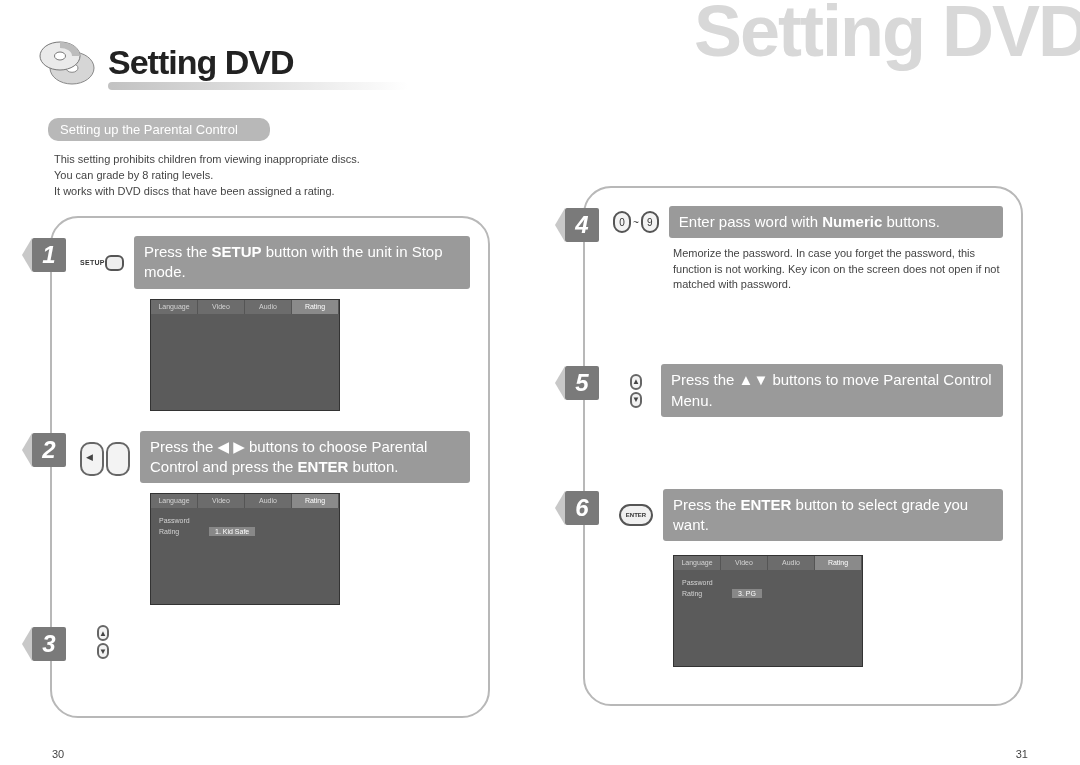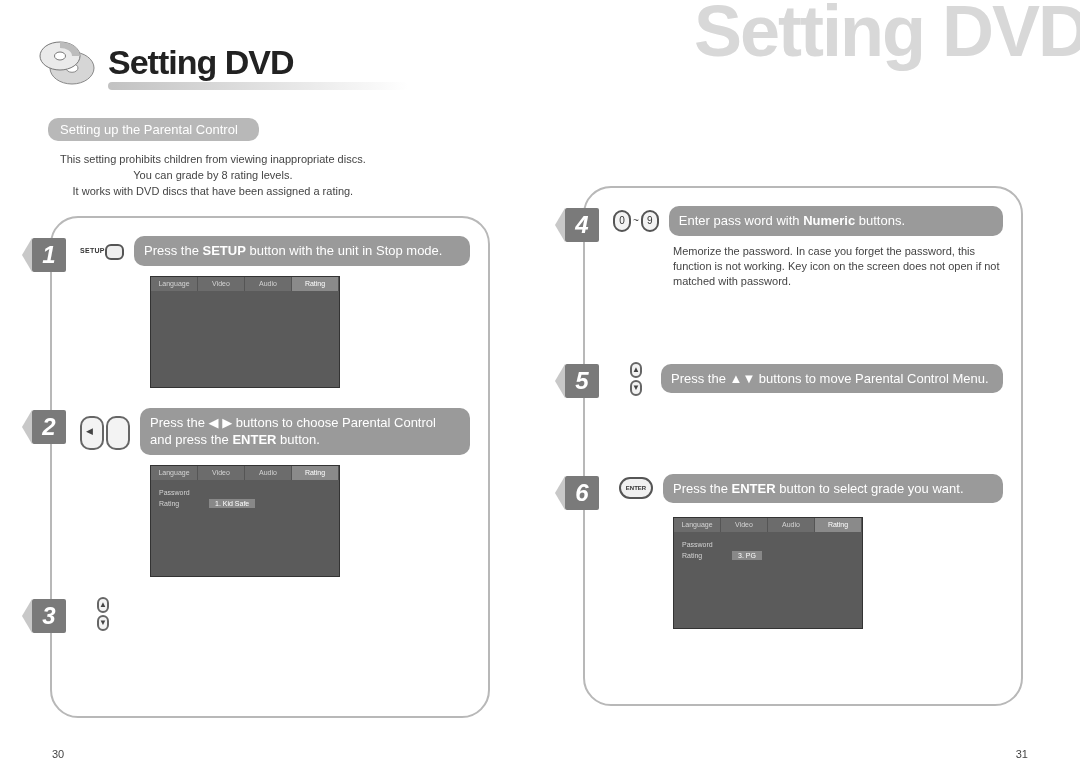--- a/index.html
+++ b/index.html
@@ -51,31 +51,30 @@
     background: linear-gradient(to right, #c2c2c2 0%, #e6e6e6 60%, #fff 100%);
     border-radius: 4px;
   }
   .subtitle-pill {
     position: absolute;
     top: 118px;
     left: 48px;
     background: #b8b8b8;
     color: #fff;
     font-size: 13px;
-    padding: 4px 21px 4px 12px;
+    padding: 4px 32px 4px 12px;
     border-radius: 10px;
   }
   .intro-text {
     position: absolute;
     top: 152px;
-    left: 60px;
+    left: 54px;
     font-size: 11px;
     color: #444;
     line-height: 1.45;
-    text-align: center;
   }
   .column {
     position: absolute;
     width: 440px;
     border: 2px solid #b8b8b8;
     border-radius: 28px;
     padding: 18px 18px 18px 18px;
   }
   .col-left  { top: 216px; left: 50px;  height: 502px; }
   .col-right { top: 186px; left: 583px; height: 520px; }
@@ -118,23 +117,23 @@
   .step-icon {
     flex: 0 0 auto;
     display: flex;
     align-items: center;
     justify-content: center;
   }
   .step-text {
     flex: 1;
     background: #9a9a9a;
     color: #fff;
-    font-size: 13px;
+    font-size: 15px;
     padding: 6px 10px;
-    border-radius: 10px;
+    border-radius: 3px;
     line-height: 1.35;
   }
   .step-text b { font-weight: bold; }
   .step-sub {
     font-size: 11px;
     color: #444;
     line-height: 1.4;
     margin: 8px 0 0 70px;
   }
   .screenshot {

